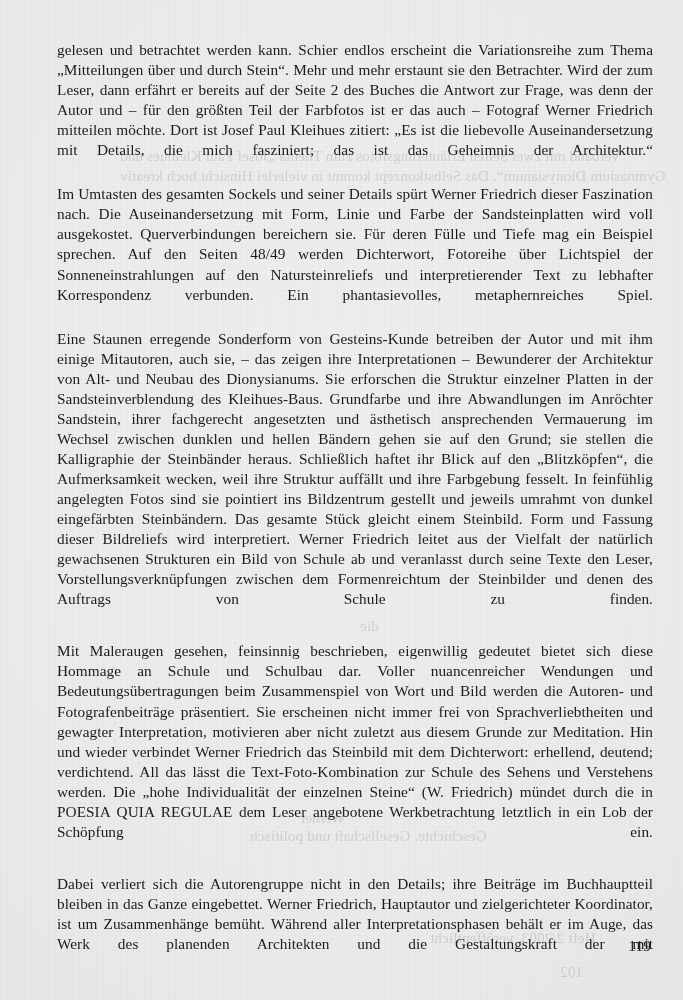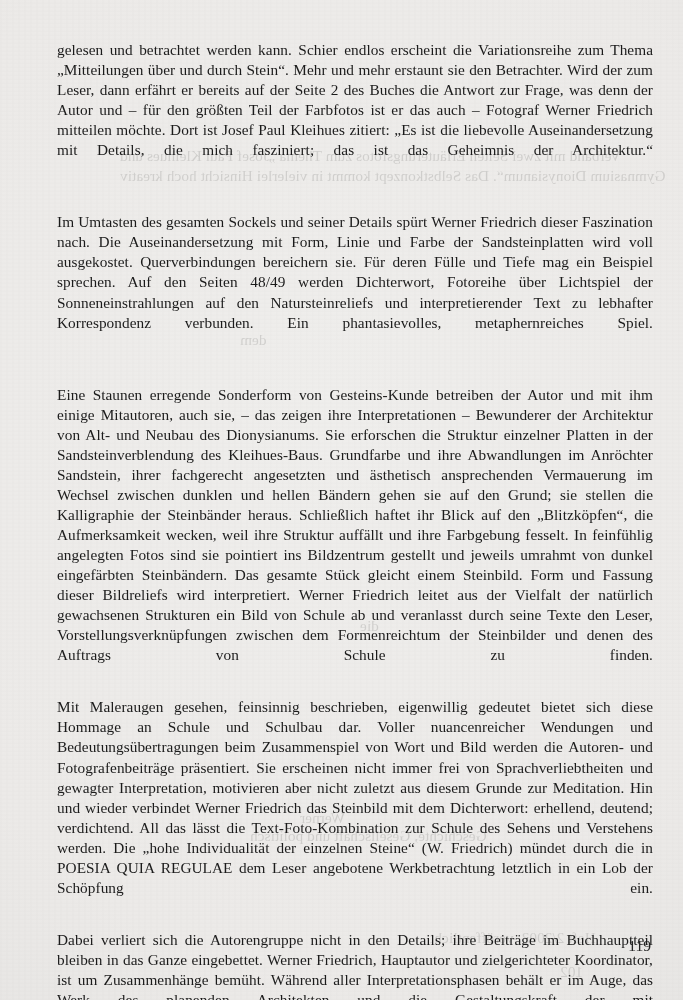--- a/index.html
+++ b/index.html
@@ -73,21 +73,21 @@
     text-align: justify;
     text-justify: inter-word;
     font-size: 15.3px;
     line-height: 20.05px;
     color: #1b1b1b;
     letter-spacing: .05px;
     word-spacing: .2px;
     -webkit-font-smoothing: antialiased;
   }
   .para + .para.gap {
-    margin-top: 32px;
+    margin-top: 4px;
   }
   .para + .para.nogap {
     margin-top: 12px;
   }
   .para:last-child {
     text-align: justify;
   }
   
   .para::after {
     content: "";

